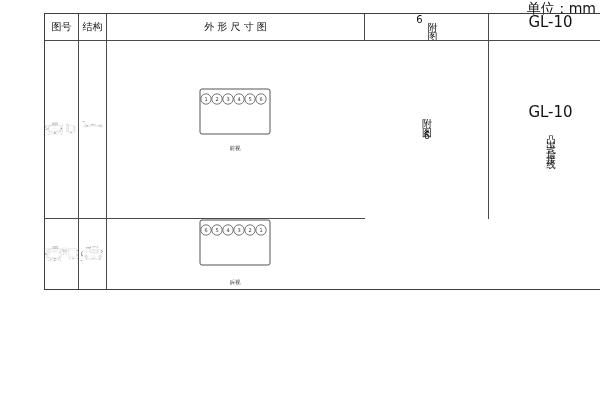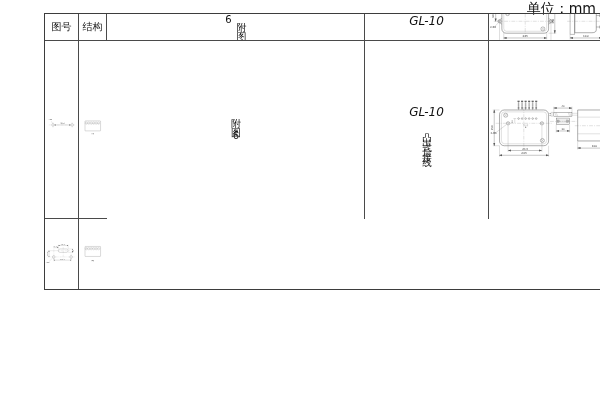--- a/index.html
+++ b/index.html
@@ -19,21 +19,21 @@
     grid-template-rows:27px 178px 1fr;
   }
   .cell { border-right:1px solid #4a4a4a; border-bottom:1px solid #4a4a4a; box-sizing:border-box;
           display:flex; align-items:center; justify-content:center; overflow:hidden; }
   .cell.nr { border-right:none; }
   .cell.nb { border-bottom:none; }
   .hdr { font-size:10px; color:#111; white-space:nowrap; }
   .vtext { writing-mode:vertical-rl; text-orientation:upright; font-size:10px; color:#111; }
   .fig-no { letter-spacing:10px; }
   .struct-cell { flex-direction:column; gap:6px; }
-  .struct-model { font-size:12px; color:#111; white-space:nowrap;font-style:italic; }
+  .struct-model { font-size:15px; color:#111; white-space:nowrap; }
   .struct-type { writing-mode:vertical-rl; text-orientation:upright; font-size:9.5px; letter-spacing:5px; color:#111; }
   svg { display:block; }
   .ln   { fill:none; stroke:#555; stroke-width:1; }
   .ln2  { fill:none; stroke:#555; stroke-width:0.8; }
   .thin { fill:none; stroke:#8a8a8a; stroke-width:0.55; }
   .cl   { fill:none; stroke:#8a8a8a; stroke-width:0.55; stroke-dasharray:8 2.5 2 2.5; }
   .dim  { fill:none; stroke:#555; stroke-width:0.7; }
   .ext  { fill:none; stroke:#777; stroke-width:0.5; }
   .hatch{ fill:#999; fill-opacity:0.55; stroke:#666; stroke-width:0.5; }
   .sf   { fill:#666; stroke:none; }
@@ -48,20 +48,23 @@
 
 <div class="unit-label">单位：mm</div>
 
 <div class="tbl">
 
   <div class="cell hdr">
       <span>图号</span>
     </div>
   <div class="cell hdr">
       <span>结构</span>
+    </div>
+  <div class="cell hdr">
+      <span>外 形 尺 寸 图</span>
     </div>
 
   <div class="cell">
     <div class="vtext fig-no">附图6</div>
   </div>
   <div class="cell struct-cell">
     <span class="struct-model">GL-10</span>
     <span class="struct-type">凸出式前接线</span>
   </div>
 

